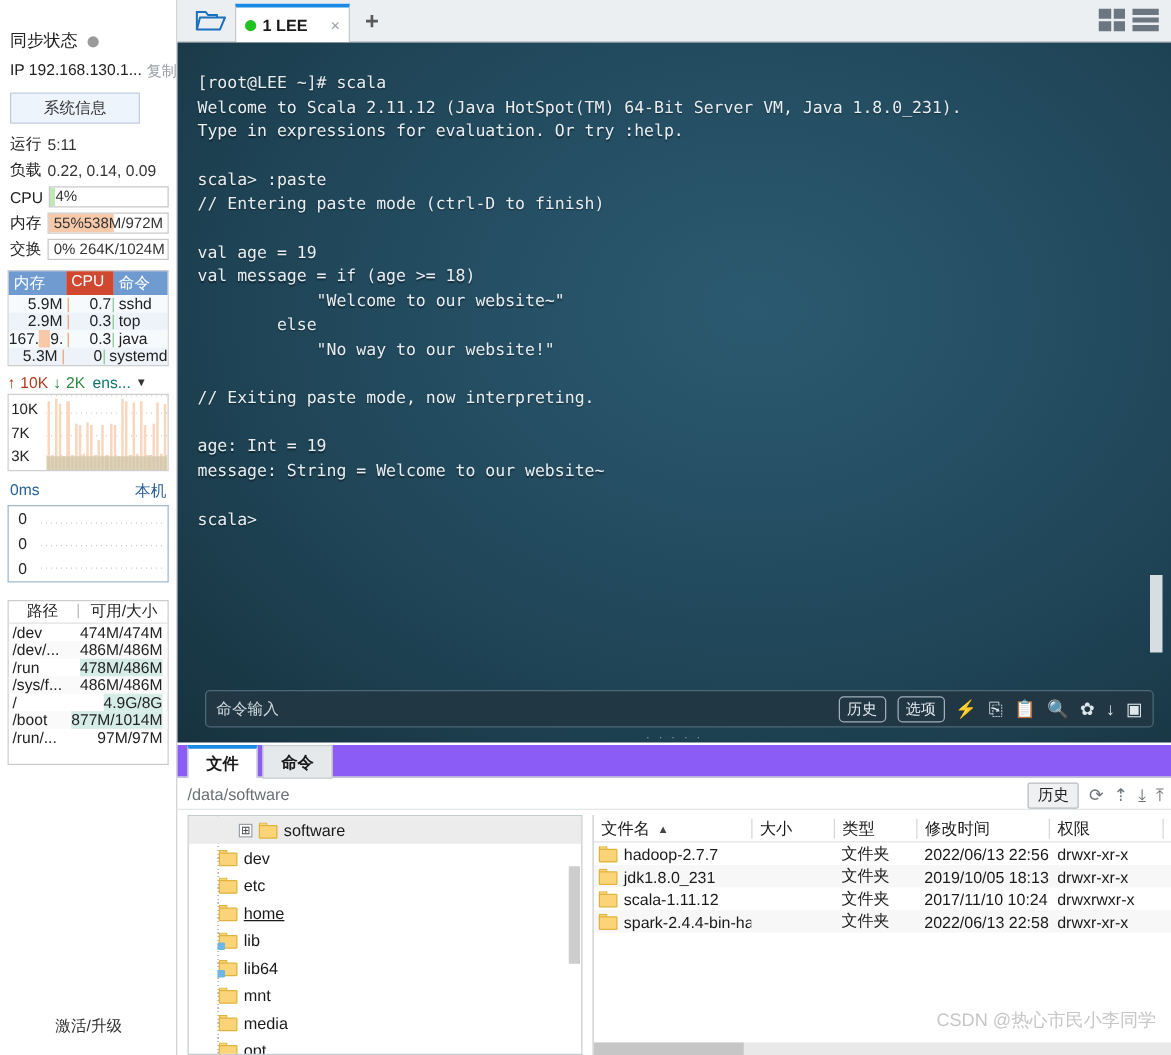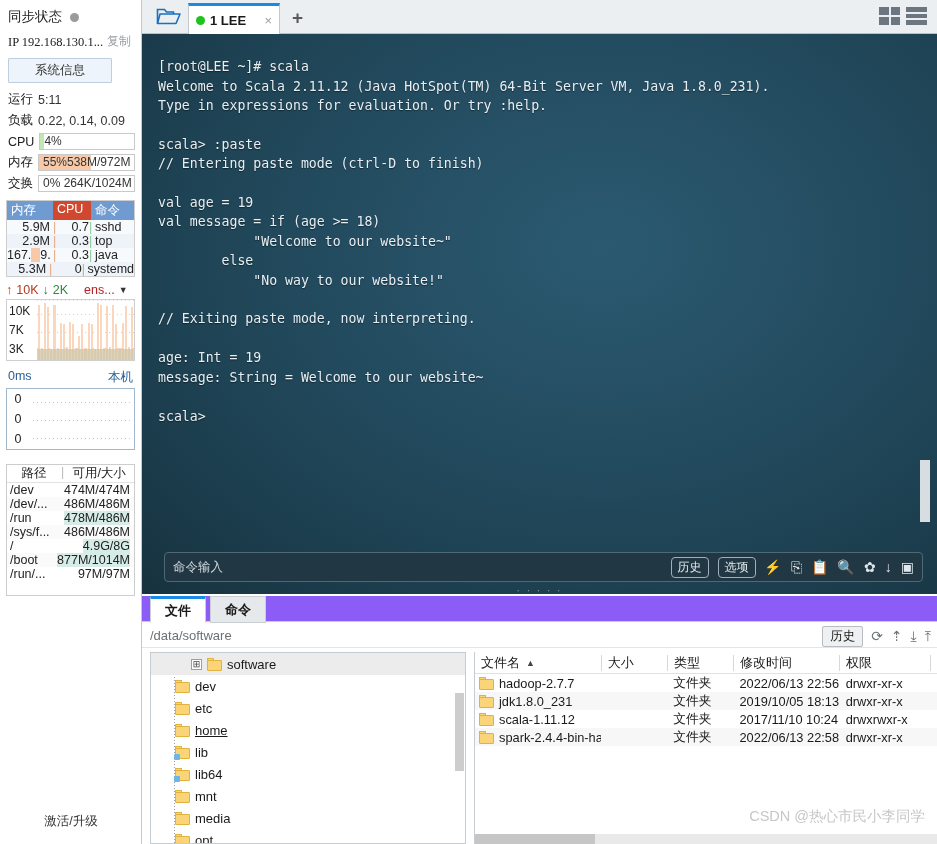--- a/index.html
+++ b/index.html
@@ -12,23 +12,23 @@
     -webkit-font-smoothing: antialiased;
   }
   .app { position: relative; width: 937px; height: 844px; background: #fff; }
 
   
   .leftpane {
     position: absolute; left: 0; top: 0; width: 142px; height: 844px;
     background: #ffffff; border-right: 1px solid #c8c8c8;
     font-size: 12.5px; color: #333;
   }
-  .lp-title { display:flex; align-items:center; gap:8px; padding: 8px 6px 4px 8px; font-size: 13.5px; color:#222; }
+  .lp-title { display:flex; align-items:center; gap:8px; padding: 24px 6px 4px 8px; font-size: 13.5px; color:#222; }
   .dot-grey { width: 9px; height: 9px; border-radius: 50%; background: #9a9a9a; display:inline-block; }
-  .ip-line { display:flex; align-items:flex-end; gap:4px; padding: 3px 6px 2px 8px; font-size: 12.5px; color: #222; white-space: nowrap; font-family: Liberation Serif, serif; }
+  .ip-line { display:flex; align-items:flex-start; gap:4px; padding: 3px 6px 2px 8px; font-size: 12.5px; color: #222; white-space: nowrap; }
   .ip-copy { color: #9aa0a6; font-size: 12px; }
   .sysinfo-btn {
     margin: 6px 8px 6px 8px; display:block; width: 104px; text-align:center;
     background: #eef4fb; border: 1px solid #bfcede; color: #333;
     font-size: 12.5px; padding: 3px 0; border-radius: 1px;
   }
   .kv { display: flex; align-items: center; gap: 5px; padding: 2px 6px 2px 8px; font-size: 12.5px; white-space: nowrap; }
   .kv .k { color: #222; }
   .kv .v { color: #333; }
   .meter {
@@ -56,21 +56,21 @@
   .proc-row .c-sep2 { width: 4px; color: #8fc99a; }
   .proc-row .c-cmd { flex: 1; padding-left: 2px; }
   .memtag { background:#f7c9a8; padding: 0 1px; }
 
   
   .net-head { display:flex; align-items:center; gap: 4px; padding: 6px 6px 2px 6px; font-size: 12.5px; }
   .up-arrow { color: #b5391e; font-weight: bold; }
   .dn-arrow { color: #2a8a3e; font-weight: bold; }
   .net-up { color: #b5391e; }
   .net-dn { color: #2a8a3e; }
-  .iface { color: #b91c1c; margin-left: 12px; }
+  .iface { color: #0f766e; margin-left: 2px; }
   .caret { color: #333; font-size: 9px; }
   .graphbox { margin: 0 6px; border: 1px solid #cfcfcf; height: 62px; position: relative; background: #fff; display:flex; }
   .g-labels { width: 30px; font-size: 12px; color:#222; display:flex; flex-direction:column; justify-content: space-around; padding: 2px 0 2px 2px; }
   .g-plot { flex:1; position: relative; overflow:hidden; background:
       repeating-linear-gradient(to right, #d9d9d9 0 1px, transparent 1px 4px) ;
       background-size: 100% 1px; background-repeat: no-repeat;
   }
   .g-plot .gridline { position:absolute; left:0; right:0; height:1px;
       background: repeating-linear-gradient(to right, #cfcfcf 0 1px, transparent 1px 4px); }
   .bars { position:absolute; inset:0; display:flex; align-items:flex-end; gap:1px; padding: 0 1px; }

